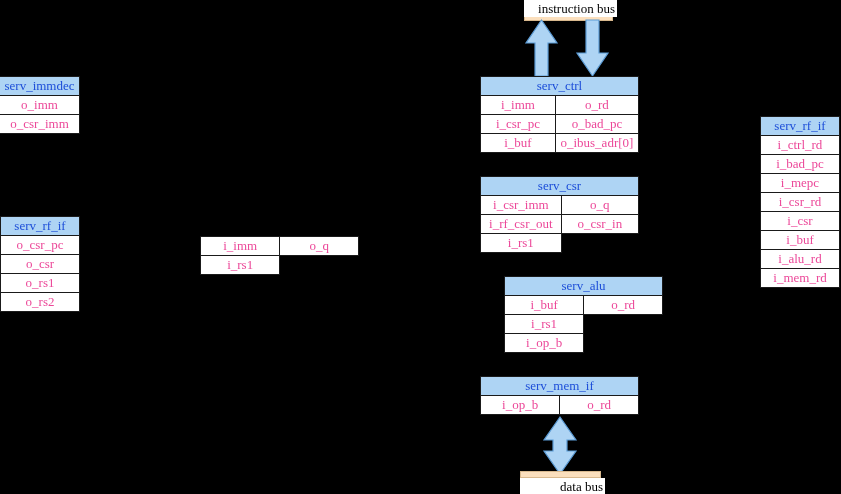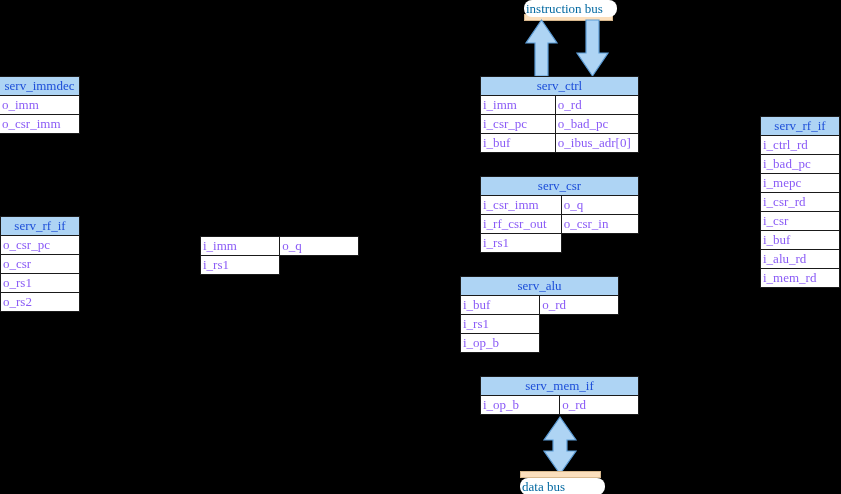--- a/index.html
+++ b/index.html
@@ -29,21 +29,22 @@
     text-align: center;
     font-size: 13px;
     line-height: 18px;
     height: 18px;
     padding: 0 2px;
     white-space: nowrap;
   }
   .module .cell {
     background: #ffffff;
     border: 1px solid #1a1a1a;
-    color: #8b5cf6;
+    color: #ec4899;
+    text-align: center;
     font-size: 13px;
     line-height: 18px;
     height: 18px;
     padding: 0 2px;
     white-space: nowrap;
     overflow: visible;
   }
   .module .cell.empty {
     background: transparent;
     border: none;
@@ -53,27 +54,26 @@
   .bus-bar {
     position: absolute;
     background: #fbdfbd;
     border: 1px solid #d9b98e;
     box-sizing: border-box;
     height: 7px;
   }
   .bus-label {
     position: absolute;
     background: #ffffff;
-    color: #0369a1;
+    color: #000000;
     font-size: 13px;
     line-height: 17px;
-    text-align: left;
+    text-align: right;
     white-space: nowrap;
     padding: 0 2px;
-    border-radius: 8px;
   }
 
   
   .arrows {
     position: absolute;
     left: 0;
     top: 0;
     width: 841px;
     height: 494px;
     pointer-events: none;
@@ -129,21 +129,21 @@
       <td class="cell">i_rf_csr_out</td>
       <td class="cell">o_csr_in</td>
     </tr>
     <tr>
       <td class="cell">i_rs1</td>
       <td class="cell empty"></td>
     </tr>
   </tbody>
     </table>
 
-  <table class="module" style="left:460px; top:276px; width:159px;padding-left:21px;">
+  <table class="module" style="left:504px; top:276px; width:159px;padding-left:21px;">
     <tbody>
         <tr>
           <td class="hdr" colspan="2">serv_alu</td>
         </tr>
     <tr>
       <td class="cell" style="width:79px">i_buf</td>
       <td class="cell" style="width:80px">o_rd</td>
     </tr>
     <tr>
       <td class="cell">i_rs1</td>

